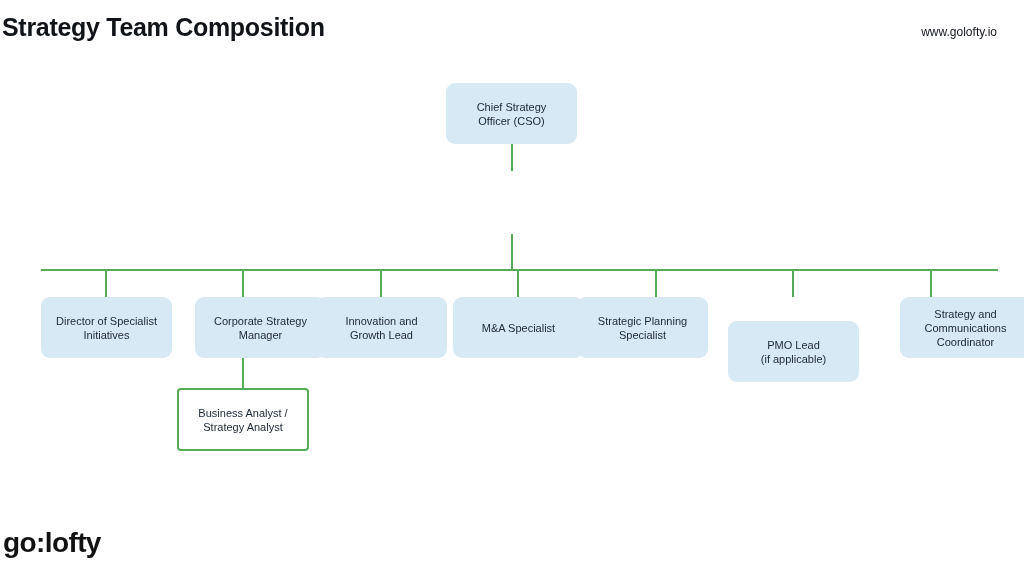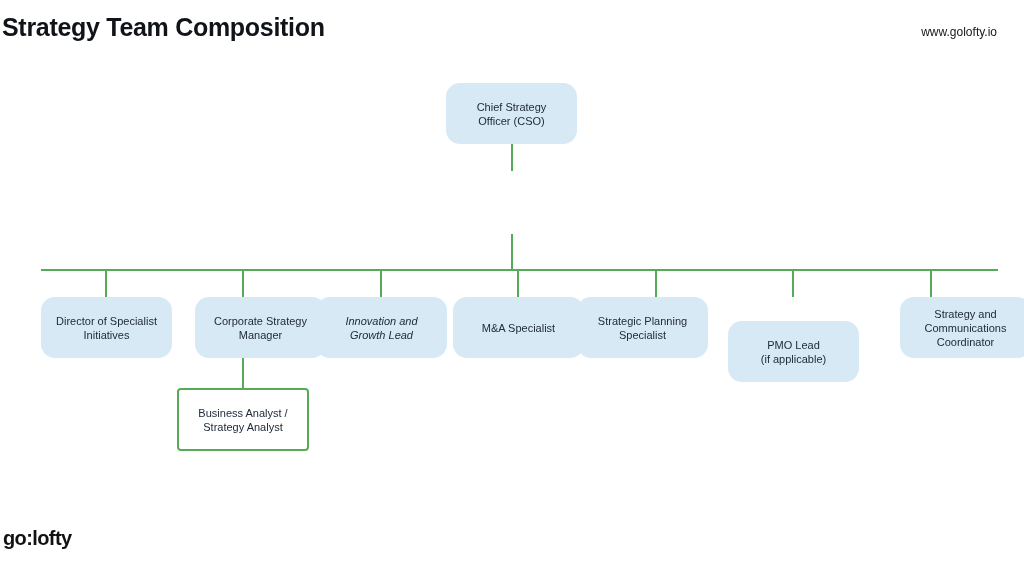--- a/index.html
+++ b/index.html
@@ -17,44 +17,44 @@
     position: absolute; left: 2px; top: 13px;
     font-size: 25px; font-weight: 700; color: #101418;
     letter-spacing: -0.3px;
   }
   .website {
     position: absolute; right: 27px; top: 25px;
     font-size: 12px; font-weight: 400; color: #13181e;
   }
   .logo {
     position: absolute; left: 3px; top: 527px;
-    font-size: 20px; font-weight: 800; color: #121212;
+    font-size: 28px; font-weight: 800; color: #121212;
     letter-spacing: -0.6px;
   }
 
   
   .node {
     position: absolute;
     background: var(--box-fill, #d8e9f6);
-    border-radius: 14px;
+    border-radius: 9px;
     display: flex; align-items: center; justify-content: center;
     text-align: center;
     font-size: 11px; line-height: 14px;
     color: #212c3a;
     padding: 4px 6px;
   }
   .node-label { white-space: pre-line; }
 
   .node-cso { left: 446px; top: 83px;  width: 131px; height: 61px; }
   .node-vp  { left: 446px; top: 171px; width: 131px; height: 63px; }
 
   .row-node { top: 297px; width: 131px; height: 61px; }
   .row-node:nth-of-type(1) { left: 41px;  }
   .row-node:nth-of-type(2) { left: 195px; justify-content: center; }
-  .row-node:nth-of-type(3) { left: 316px; font-style: italic; }
+  .row-node:nth-of-type(3) { left: 316px; }
   .row-node:nth-of-type(4) { left: 453px; }
   .row-node:nth-of-type(5) { left: 577px; }
   .row-node:nth-of-type(6) { left: 728px; margin-top: 24px; }
   .row-node:nth-of-type(7) { left: 866px; margin-left: 34px; }
 
   .node-analyst {
     left: 177px; top: 388px; width: 132px; height: 63px;
     background: #ffffff;
     border: 2px solid var(--green, #55ab58);
     border-radius: 4px;

